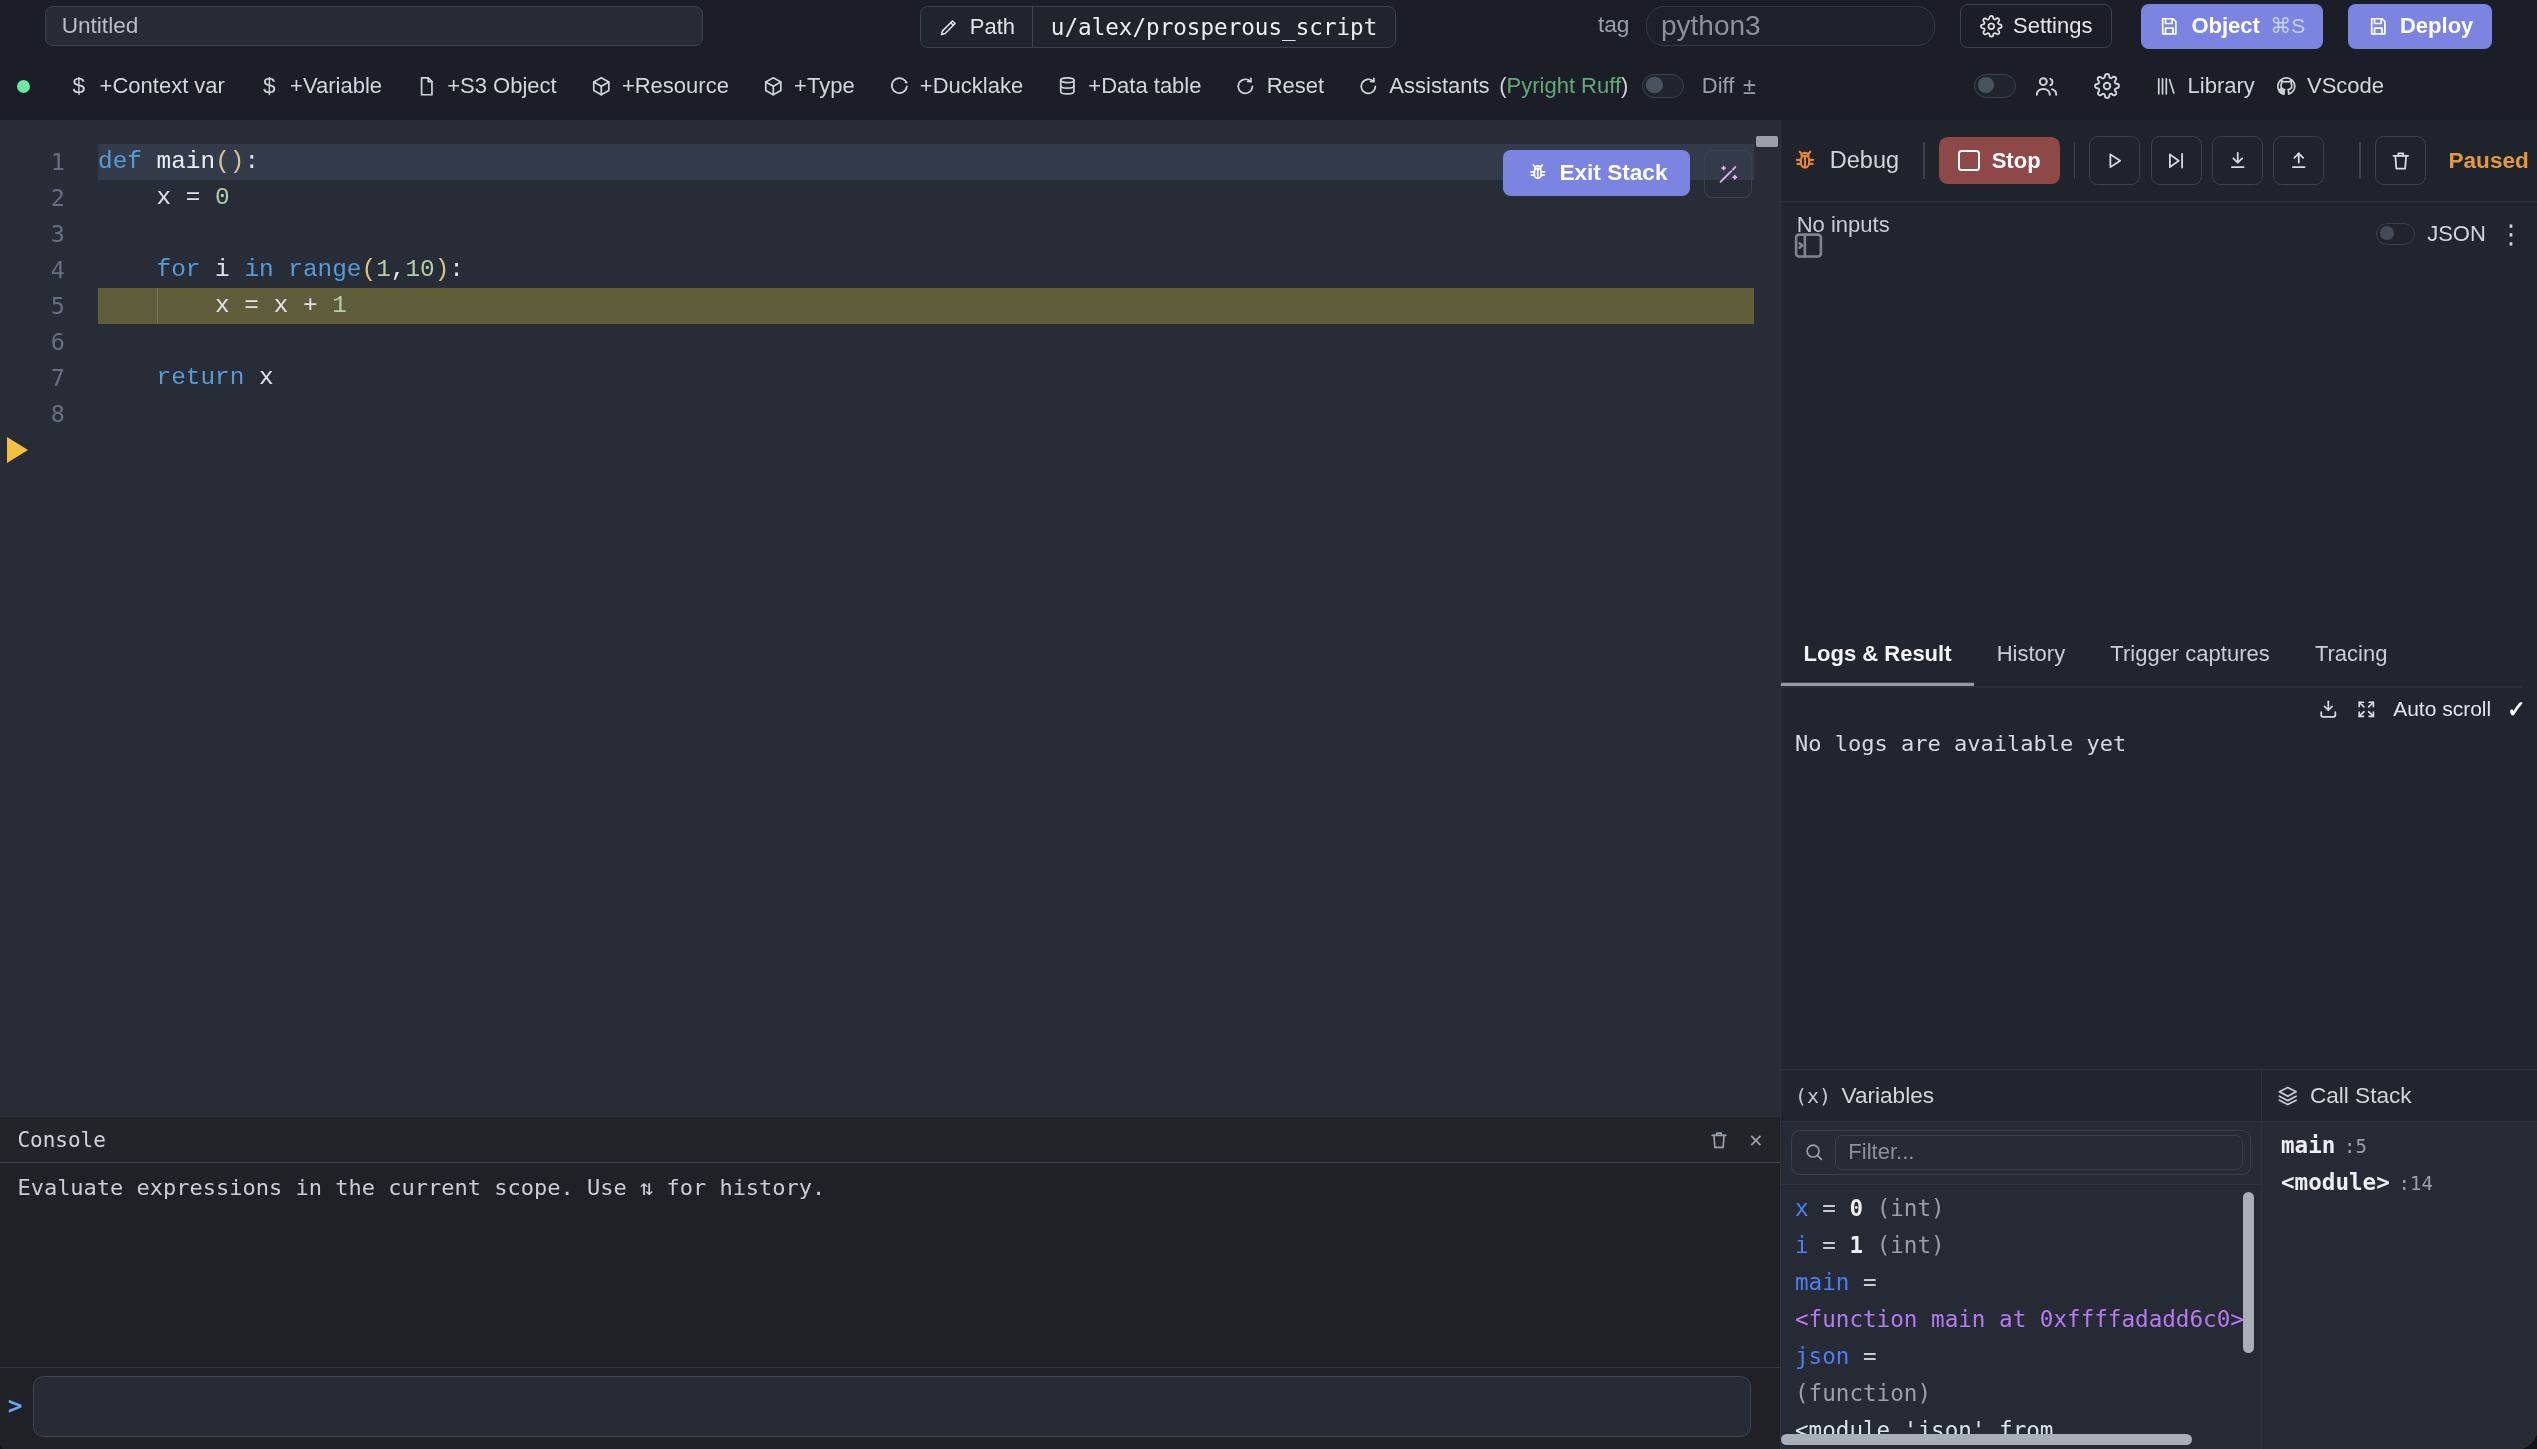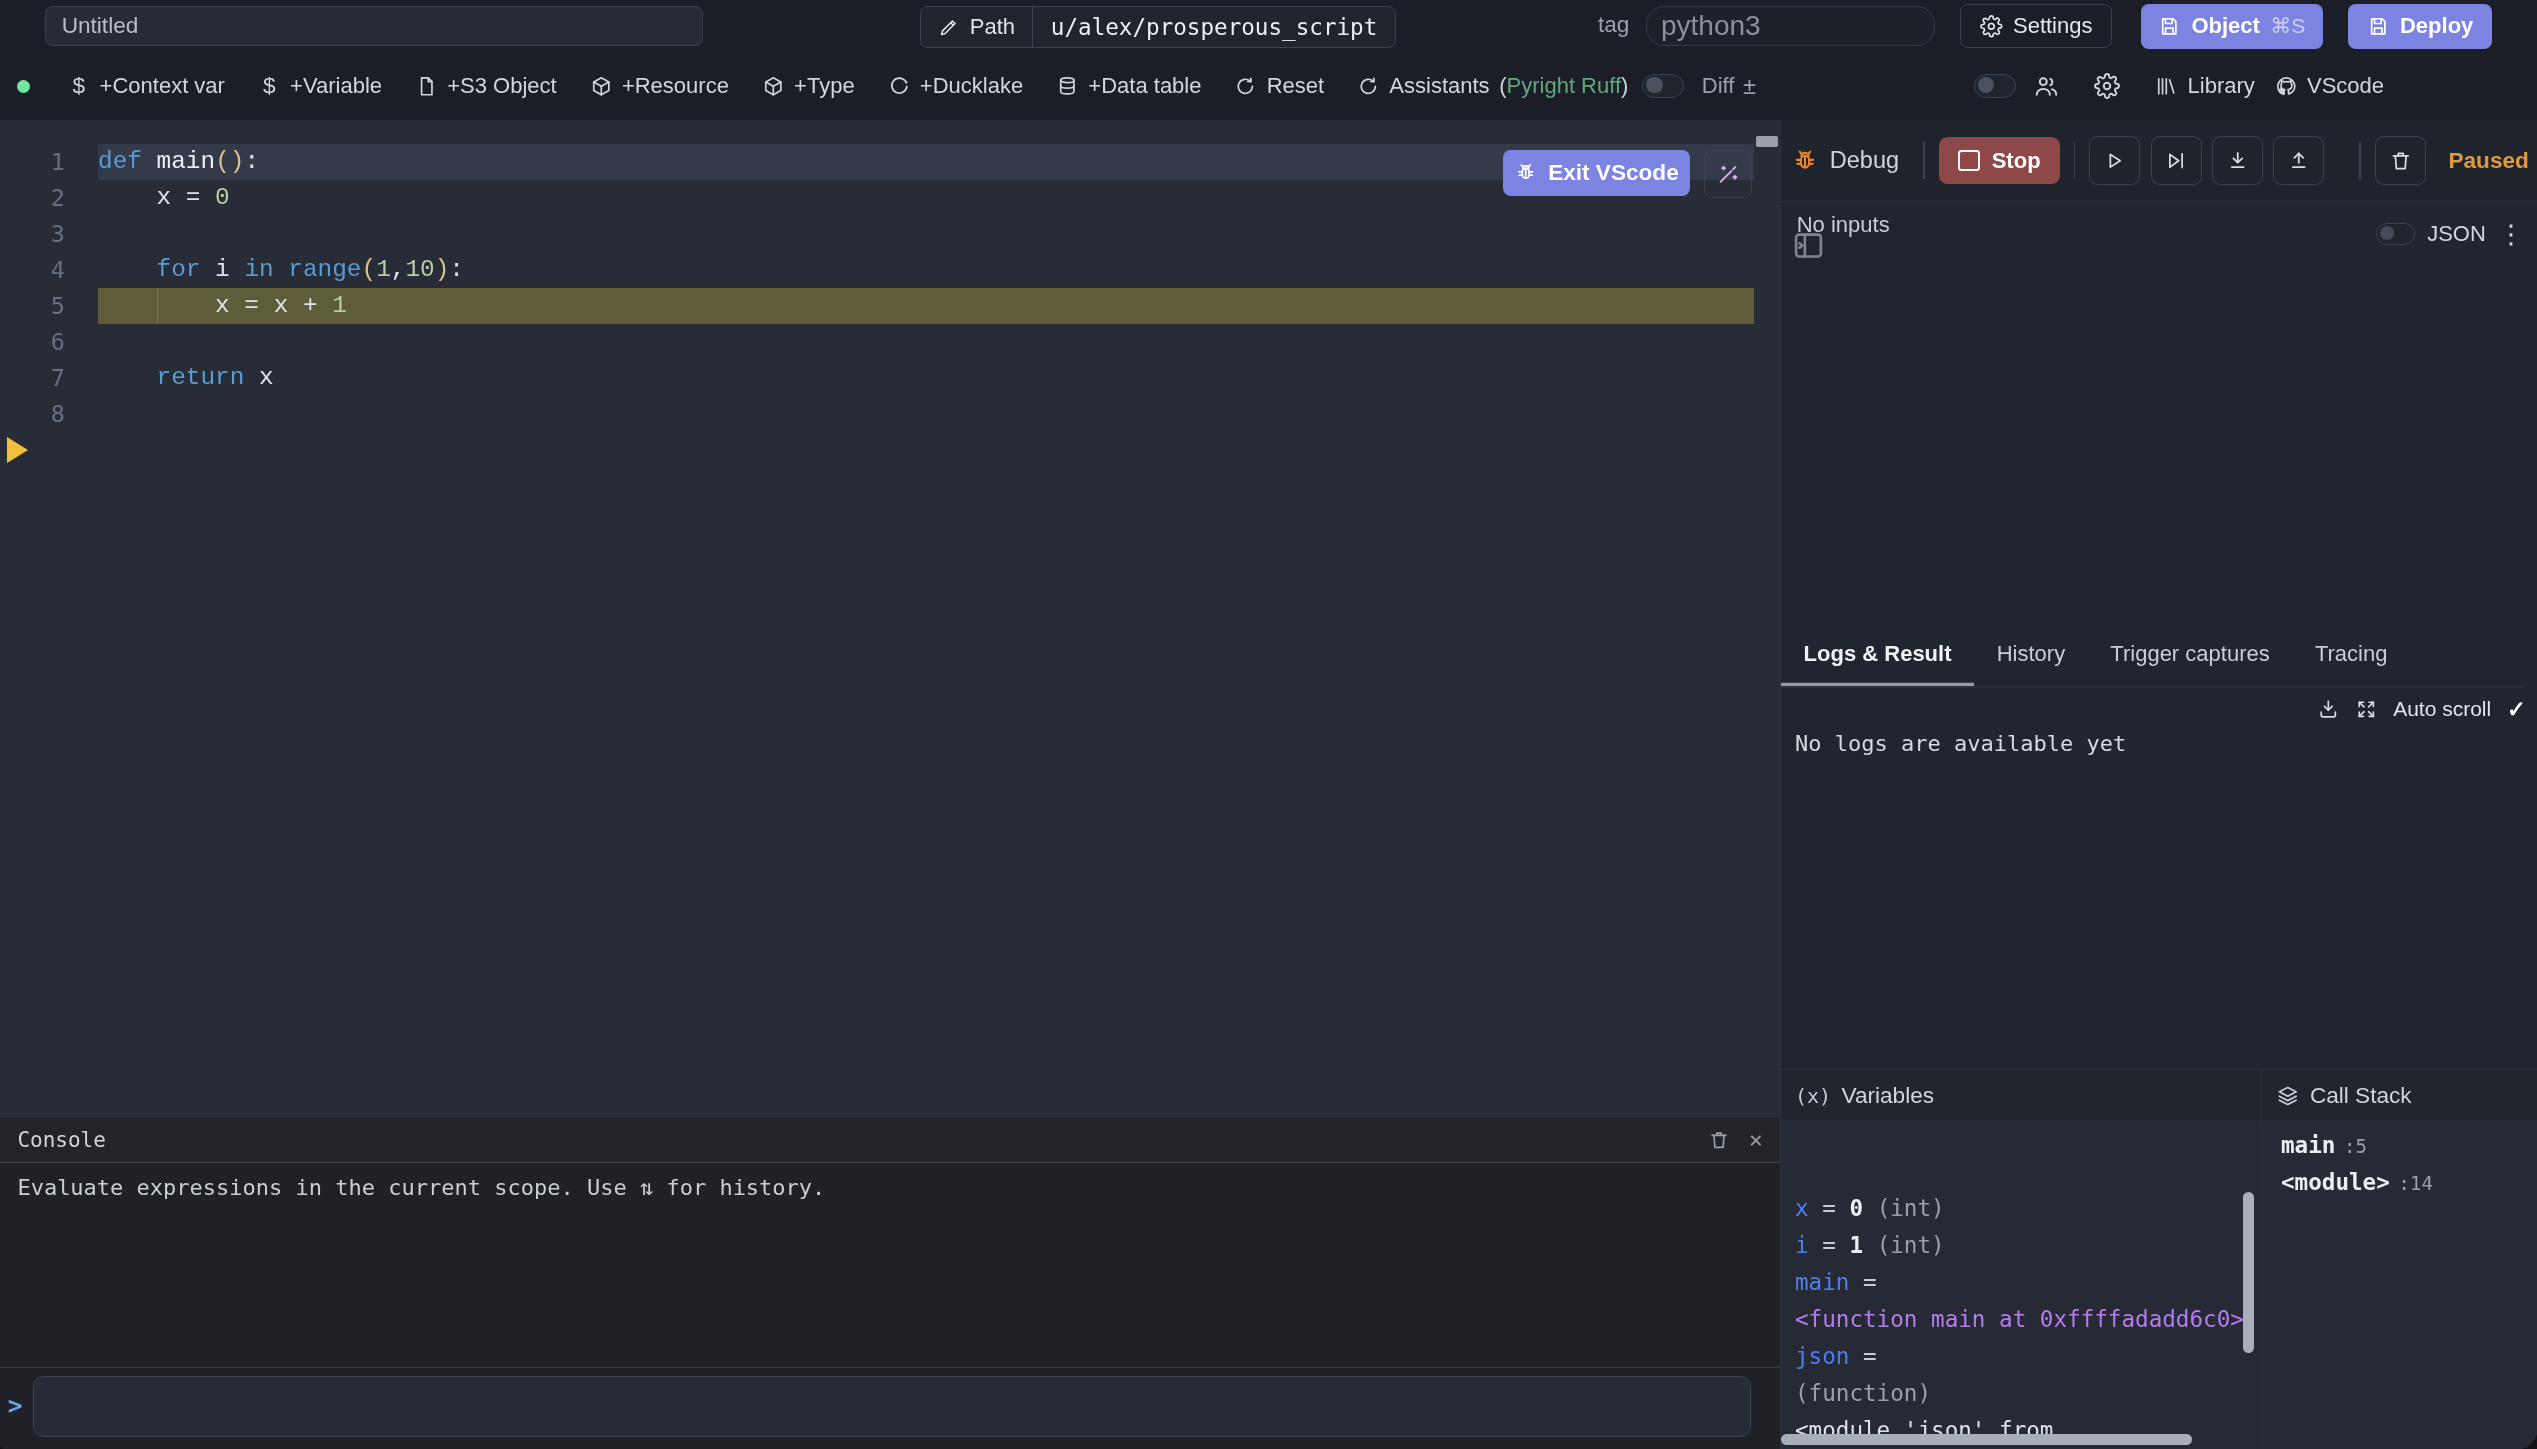--- a/index.html
+++ b/index.html
@@ -381,21 +381,21 @@
     <div class="editor-scrollthumb"></div>
     <div class="btn indigo exit-debug">
       <span class="ic">
         <svg viewBox="0 0 24 24">
             <rect x="8.5" y="7.5" width="7" height="10" rx="3.5"></rect>
             <path d="M9 8a3 3 0 0 1 6 0"></path>
             <path d="M12 7.5v10"></path>
             <path d="M8.5 11H5M8.5 14.5H5.5M15.5 11H19M15.5 14.5h3M9 6L7.5 4M15 6l1.5-2"></path>
           </svg>
       </span>
-      <span>Exit VScode</span>
+      <span>Exit Stack</span>
     </div>
     <div class="wand-btn">
       <span class="ic">
         <svg viewBox="0 0 24 24">
             <path d="M4.5 19.5L15 9"></path>
             <path d="M16.5 7.5L19 5"></path>
             <path d="M7.5 4.5v3M6 6h3M18.5 13.5v3M17 15h3"></path>
           </svg>
       </span>
     </div>
@@ -535,20 +535,31 @@
         <span class="check">✓</span>
       </div>
       <div class="no-logs mono">No logs are available yet</div>
     </div>
 
     <div class="bottom-split">
       <div class="vars-col">
         <div class="mini-header">
           <span class="varx">(x)</span>
           <span>Variables</span>
+        </div>
+        <div class="filter-wrap">
+          <div class="filter-outer">
+            <span class="ic search-ic">
+              <svg viewBox="0 0 24 24">
+                  <circle cx="11" cy="11" r="6.5"></circle>
+                  <path d="M15.8 15.8L20 20"></path>
+                </svg>
+            </span>
+            <input class="filter-input" placeholder="Filter..." style="">
+          </div>
         </div>
         <div class="vars-list">
             <div class="var-line"><span class="v-vname">x</span><span class="v-vop"> = </span><span class="v-vval">0</span><span class="v-vtype"> (int)</span></div>
             <div class="var-line"><span class="v-vname">i</span><span class="v-vop"> = </span><span class="v-vval">1</span><span class="v-vtype"> (int)</span></div>
             <div class="var-line"><span class="v-vname">main</span><span class="v-vop"> =</span></div>
             <div class="var-line"><span class="v-vfunc">&lt;function main at 0xffffadadd6c0&gt;</span></div>
             <div class="var-line"><span class="v-vname">json</span><span class="v-vop"> =</span></div>
             <div class="var-line"><span class="v-vtype">(function)</span></div>
             <div class="var-line"><span class="v-vplain">&lt;module 'json' from</span></div>
           </div>

